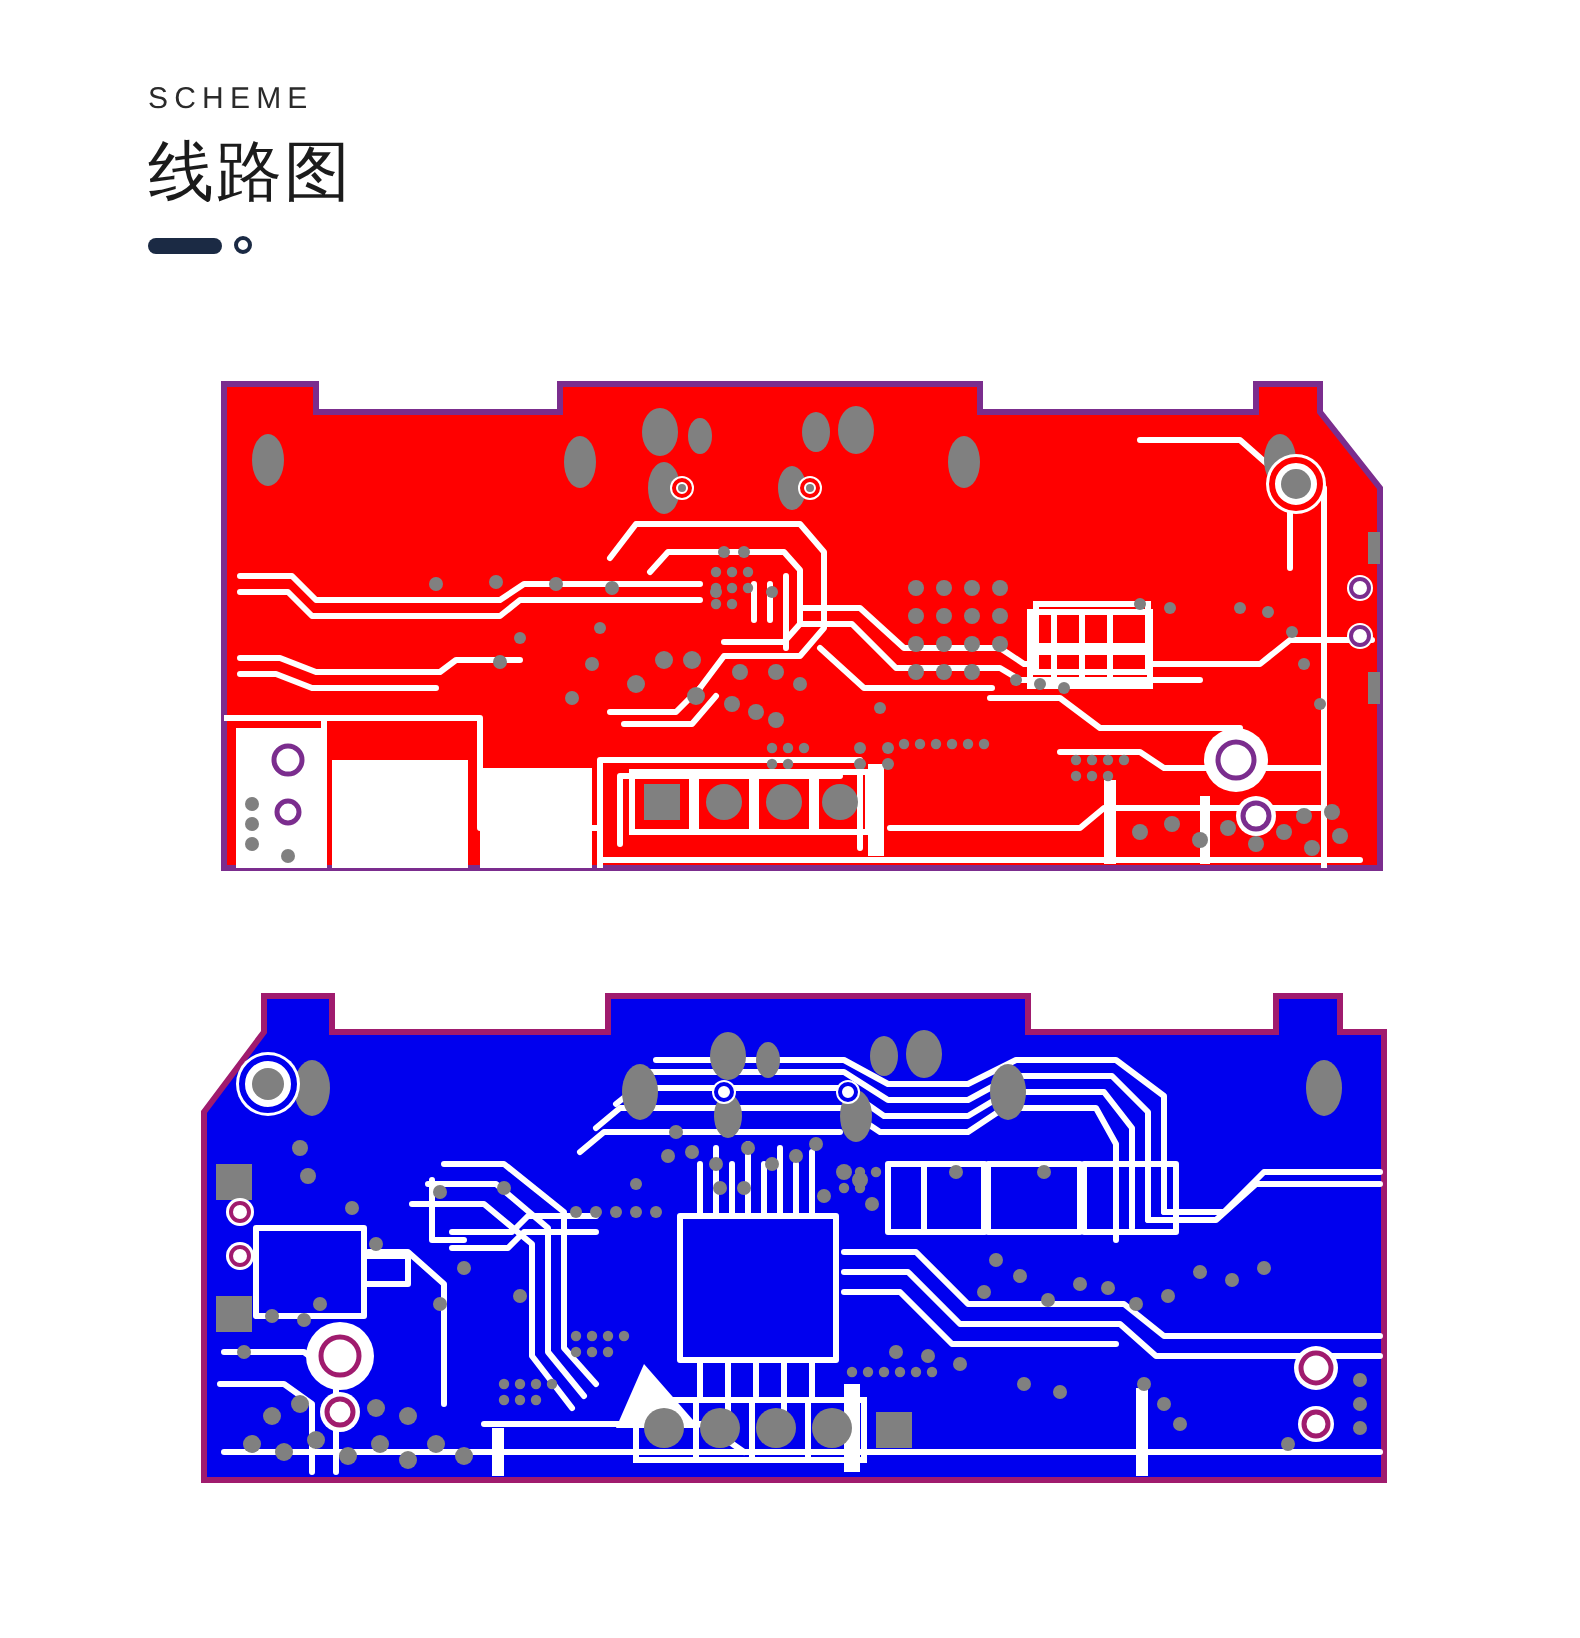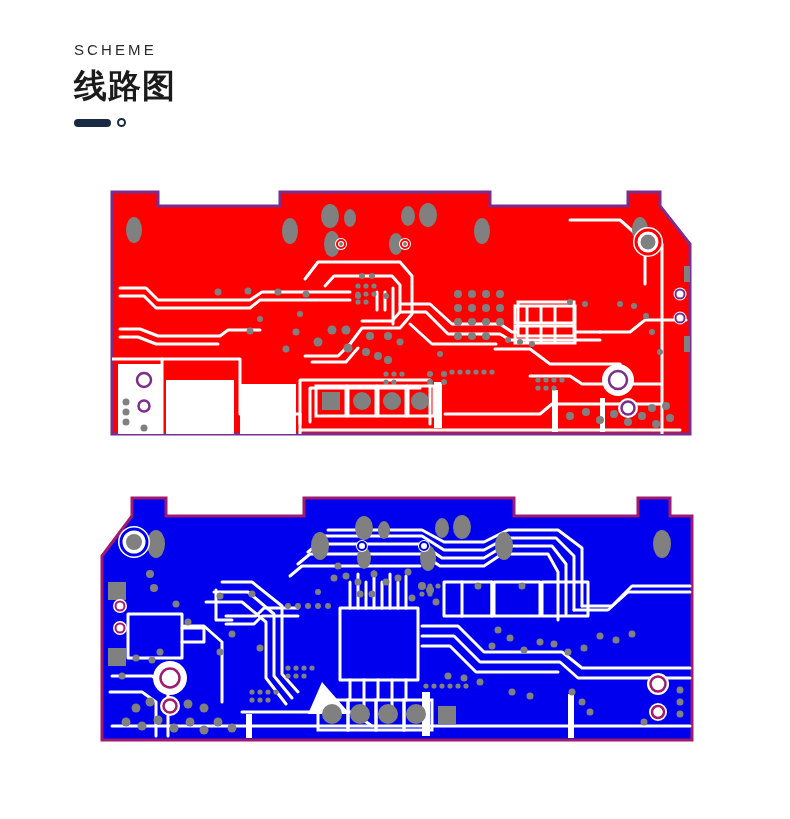--- a/index.html
+++ b/index.html
@@ -14,21 +14,21 @@
 
   
   .header{position:absolute;left:50px;top:40px;margin-left:24px;}
   .eyebrow{
     font-size:15px;letter-spacing:3.1px;color:#2a2a2a;
     font-weight:400;line-height:20px;
     font-family:"Liberation Sans",sans-serif;
   }
   .title{
     margin-top:6px;
-    font-size:33px;line-height:40px;font-weight:700;color:#1b1b1b;
+    font-size:33px;line-height:40px;font-weight:400;color:#1b1b1b;
     letter-spacing:1px;
     font-family:"DejaVu Sans","Liberation Sans",sans-serif;
     text-align:right;
   }
   .rule{
     margin-top:12px;display:flex;align-items:center;gap:6px;
   }
   .rule-bar{
     width:37px;height:8px;border-radius:5px;
     background:#1b2a44;

